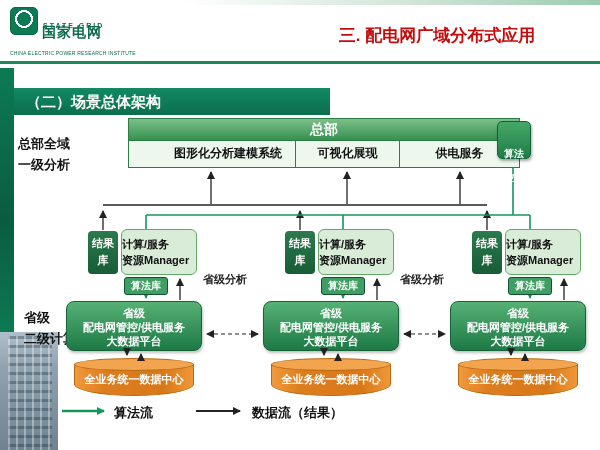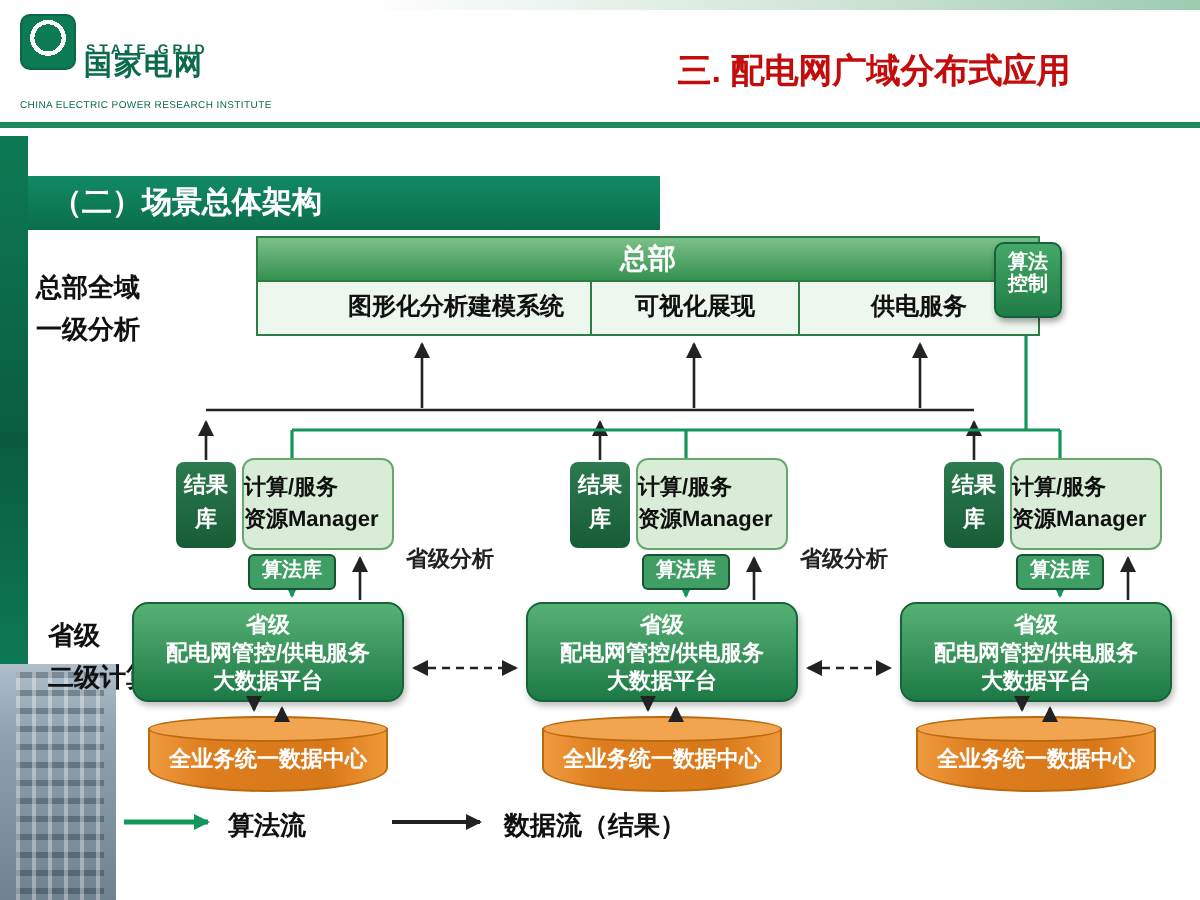--- a/index.html
+++ b/index.html
@@ -45,21 +45,21 @@
             box-sizing:border-box; color:#fff; font-weight:bold; font-size:14px;
             text-align:center; line-height:21px; z-index:2; }
   .module-row { position:absolute; left:128px; top:140px; width:392px; height:28px; display:flex; z-index:2; }
   .module { box-sizing:border-box; border:1.5px solid #2a7d43; background:#eef7ee; color:#111;
             font-weight:bold; font-size:12px; text-align:center; line-height:25px; }
   .module + .module { margin-left:-1.5px; }
   .m1 { width:168px;padding-left:32px; } .m2 { width:106px; } .m3 { width:121px; }
   .algo-control { position:absolute; left:497px; top:121px; width:34px; height:38px;
             background:linear-gradient(180deg,#45a868,#1f7c46); border:1px solid #14623a;
             border-radius:5px; color:#fff; font-size:10px; font-weight:bold; text-align:center;
-            line-height:11px; padding-top:4px; box-sizing:border-box; z-index:3;
+            line-height:24px; padding-top:20px; box-sizing:border-box; z-index:3;
             box-shadow:1px 2px 3px rgba(0,0,0,.35); }
 
   
   .group { position:absolute; top:229px; width:136px; height:172px; z-index:2; }
   .g1 { left:66px; } .g2 { left:263px; } .g3 { left:450px; }
   .result-lib { position:absolute; left:22px; top:2px; width:30px; height:43px;
             background:linear-gradient(180deg,#2c7a4e,#175c36); border-radius:4px; color:#fff;
             font-size:11px; font-weight:bold; text-align:center; line-height:17px;
             padding-top:4px; box-sizing:border-box; }
   .manager { position:absolute; left:55px; top:0; width:76px; height:46px; background:#d8ecd8;

